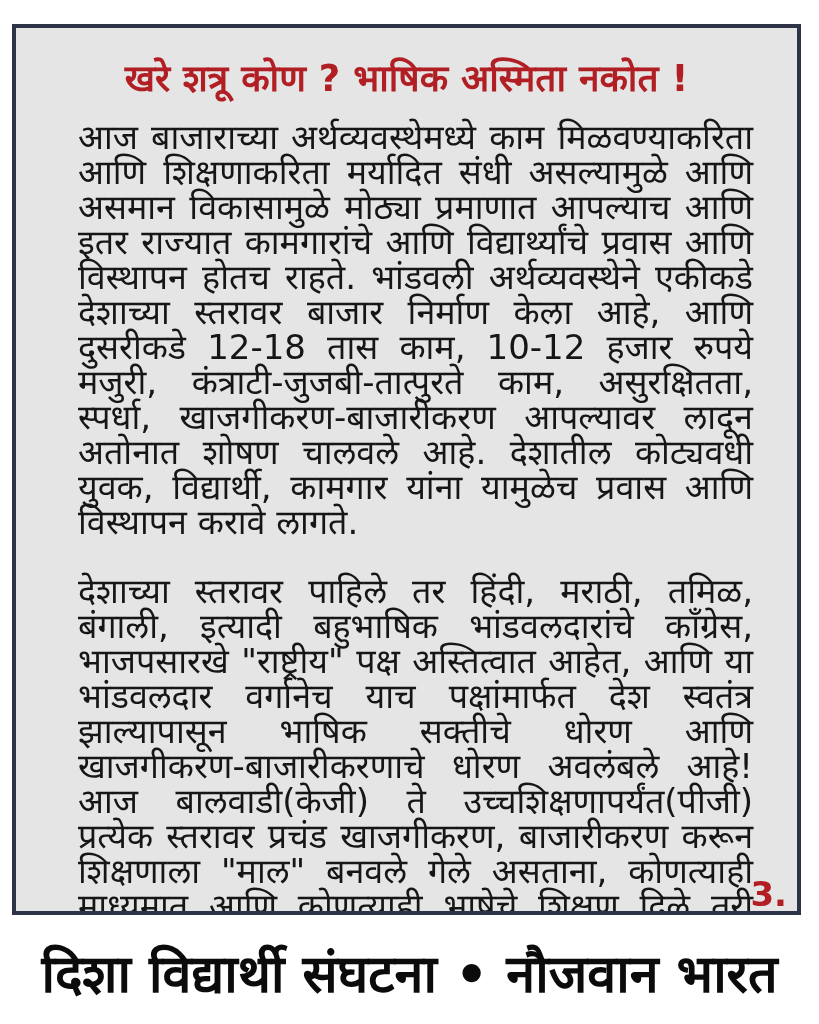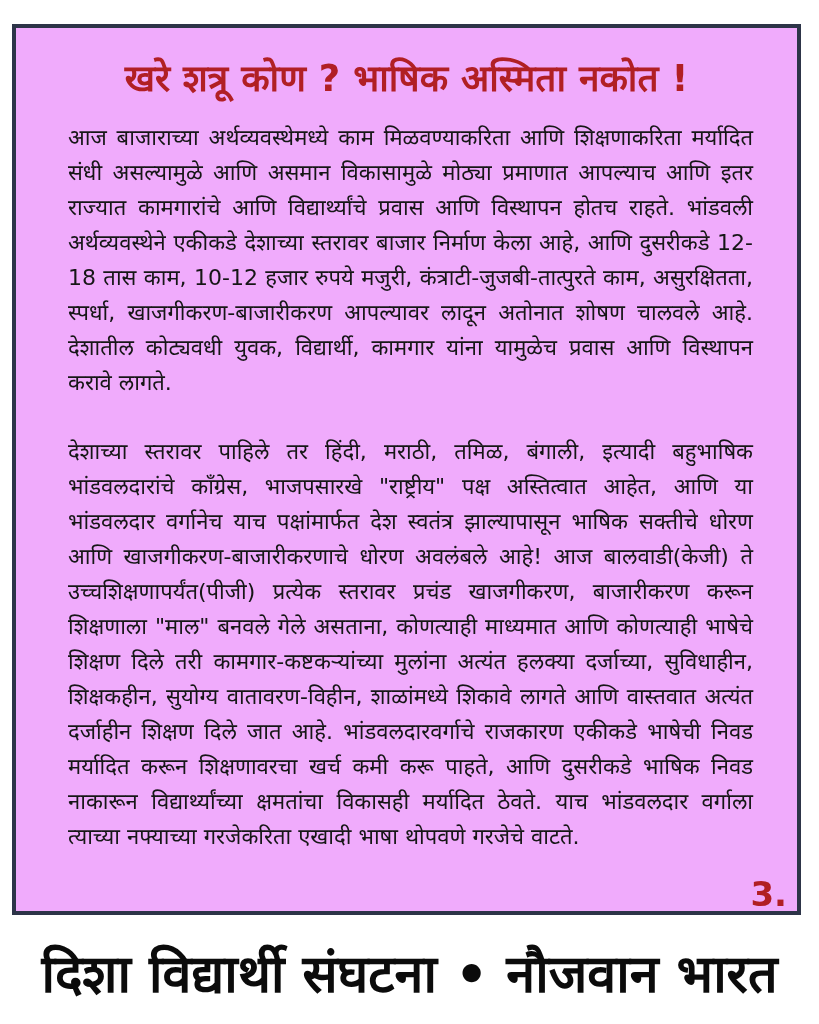--- a/index.html
+++ b/index.html
@@ -16,36 +16,36 @@
     overflow: hidden;
   }
   .content-frame {
     position: absolute;
     left: 12px;
     top: 24px;
     width: 789px;
     height: 891px;
     box-sizing: border-box;
     border: 4px solid #2d3448;
-    background: #f0abfc;
+    background: #e5e5e5;
     padding: 22px 44px 0 44px;
     overflow: hidden;
   }
   .doc-title {
     margin: 6px 0 18px 0;
     text-align: center;
     font-size: 37px;
     line-height: 1.25;
     font-weight: 800;
     color: #b11f24;
     letter-spacing: 0px;
   }
   .body-para {
-    margin: 0 0 34px 8px;
-    font-size: 22px;
+    margin: 0 0 34px 18px;
+    font-size: 34px;
     line-height: 35px;
     color: #161616;
     text-align: justify;
     text-justify: inter-word;
     font-weight: 500;
   }
   .page-number {
     position: absolute;
     right: 10px;
     bottom: 0px;

